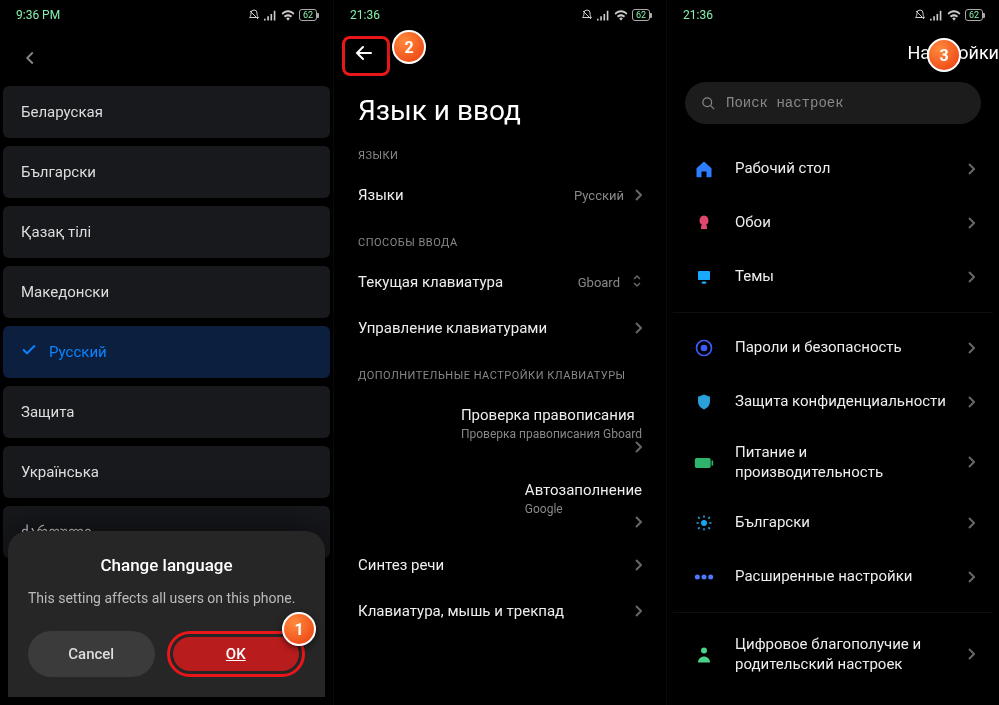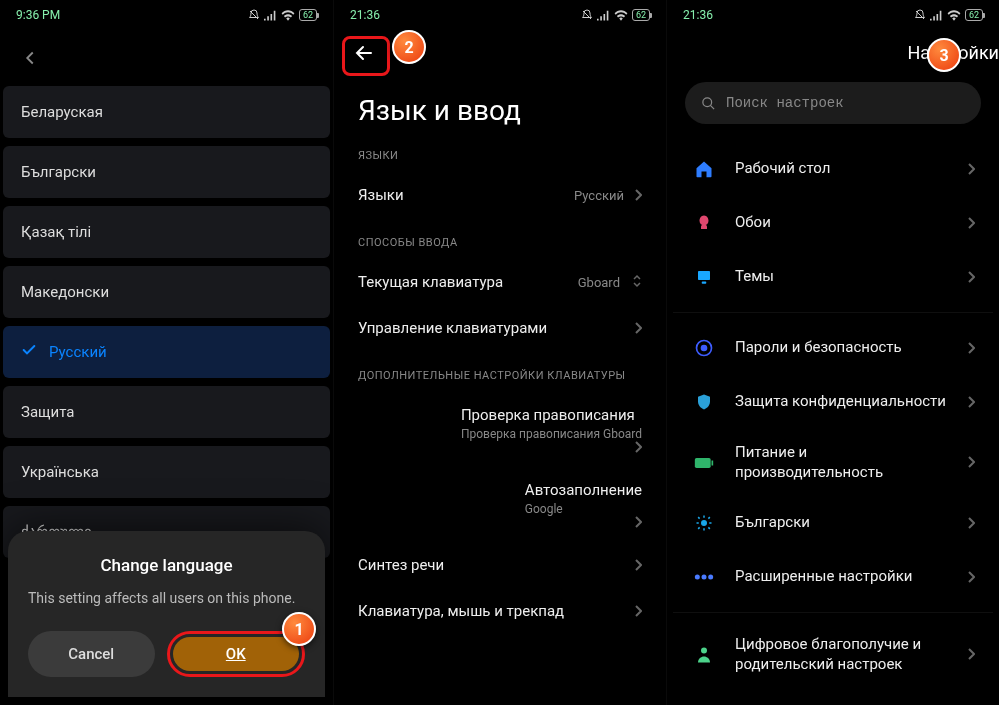--- a/index.html
+++ b/index.html
@@ -77,21 +77,21 @@
   }
   .dialog-title { text-align: center; font-size: 17px; font-weight: 500; margin-bottom: 14px; color: #fff; }
   .dialog-body { font-size: 14px; color: #bbb; line-height: 1.4; margin-bottom: 22px; }
   .dialog-buttons { display: flex; gap: 12px; }
   .btn {
     flex: 1; height: 46px; border-radius: 23px;
     display: flex; align-items: center; justify-content: center;
     font-size: 15px; font-weight: 500;
   }
   .btn-cancel { background: #3b3b3b; color: #ddd; }
-  .btn-ok { background: #a16207; color: #fff; text-decoration: underline; }
+  .btn-ok { background: #b91c1c; color: #fff; text-decoration: underline; }
   .ok-highlight {
     border: 3px solid #e9171a;
     border-radius: 28px;
     padding: 3px;
     position: relative;
     flex: 1;
   }
   .big-title {
     font-size: 28px; font-weight: 400; padding: 18px 24px 22px; color: #fff;
   }

